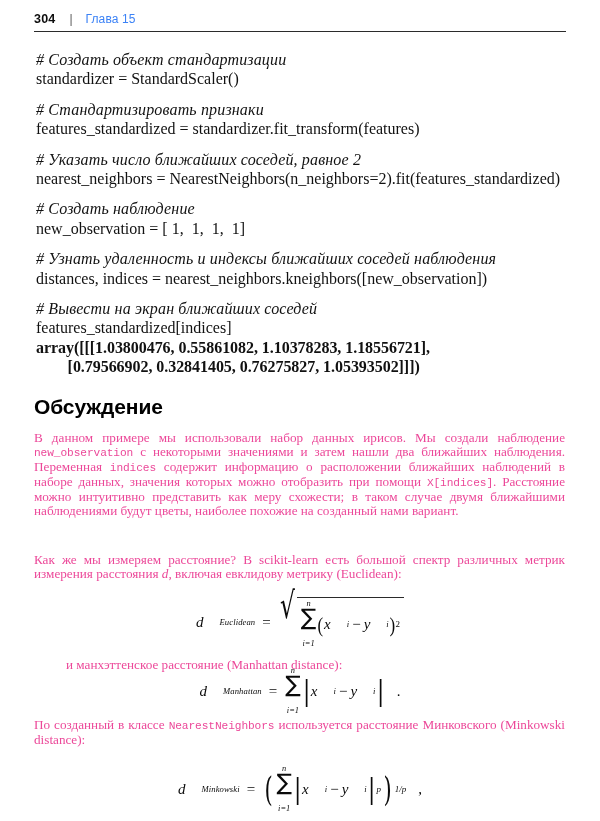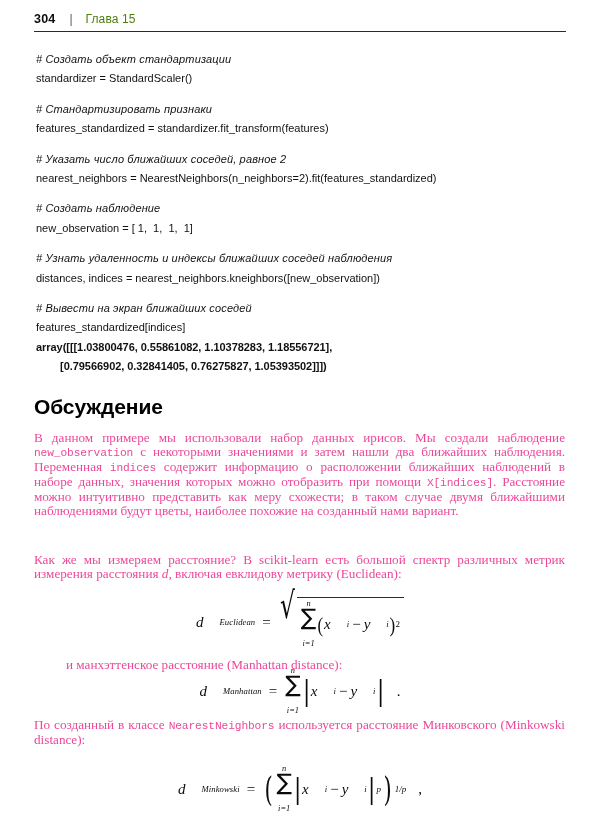--- a/index.html
+++ b/index.html
@@ -41,40 +41,40 @@
     color: #0d0d0d;
   }
   .header-sep {
     font-size: 12px;
     font-weight: normal;
     color: #5a5a5a;
     margin: 0 13px 0 14px;
   }
   .header-chapter {
     font-size: 12px;
-    color: #4d7c0f;
+    color: #3b82f6;
     letter-spacing: 0.1px;
   }
   .header-rule {
     position: absolute;
     left: 34px;
     top: 31px;
     width: 532px;
     height: 1px;
     background: #2b2b2b;
   }
 
   
   .code-block {
     position: absolute;
     left: 36px;
     top: 50px;
     width: 528px;
-    font-family: Liberation Sans, sans-serif;
-    font-size: 11px;
+    font-family: Liberation Serif, serif;
+    font-size: 16px;
     line-height: 19.4px;
     color: #111111;
     white-space: pre;
   }
   .code-line {
     white-space: pre;
     min-height: 19.4px;
   }
   .code-line.comment {
     font-style: italic;

